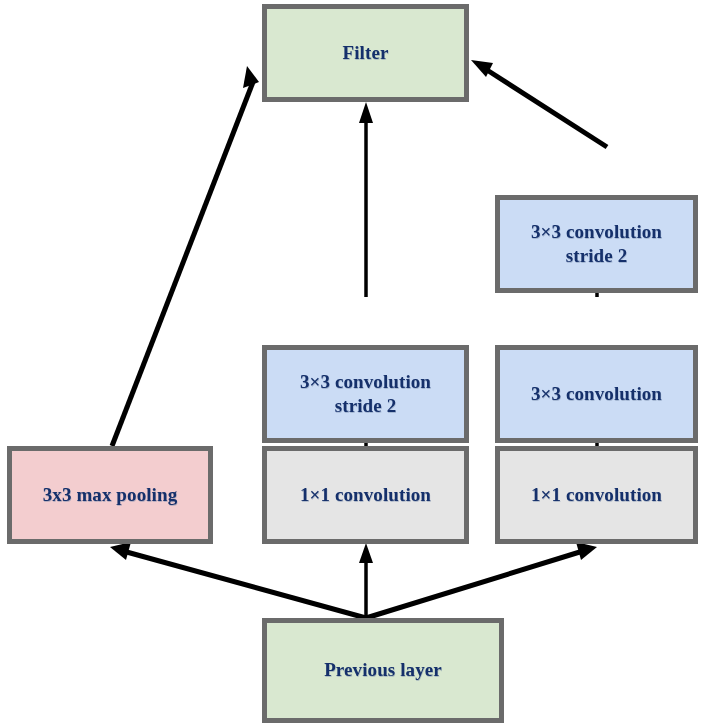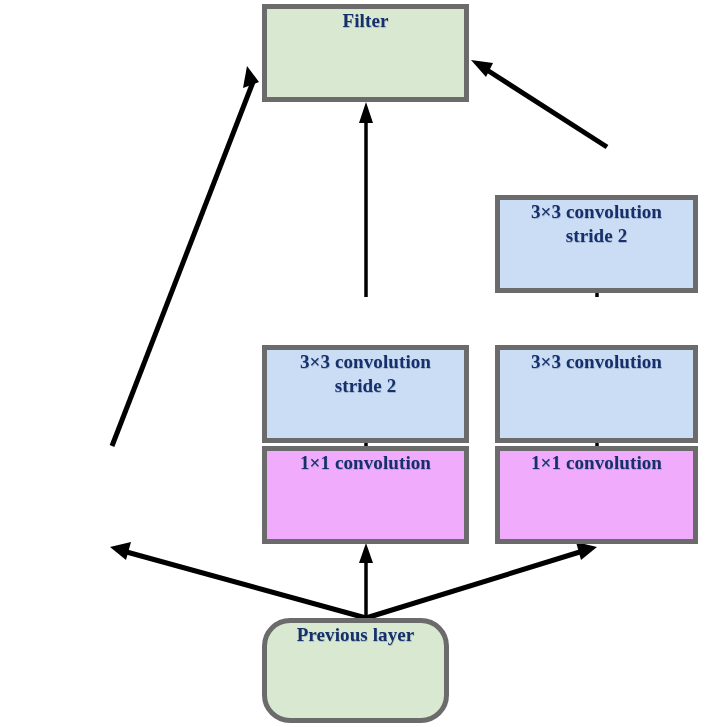--- a/index.html
+++ b/index.html
@@ -13,34 +13,34 @@
     height: 727px;
     background: #ffffff;
     overflow: hidden;
     font-family: "Liberation Serif", "DejaVu Serif", serif;
   }
   .node {
     position: absolute;
     box-sizing: border-box;
     border: 5px solid #6b6b6b;
     display: flex;
-    align-items: flex-start;
+    align-items: center;
     justify-content: center;
     text-align: center;
     color: #15306b;
     font-weight: bold;
     font-size: 19px;
     line-height: 1.28;
     letter-spacing: 0.1px;
     text-shadow: 0.5px 0.5px 0 rgba(120,140,170,0.45);
   }
   .node .label { display: block; padding: 0 6px; }
   .n-green  { background: #d9e8d0; }
   .n-blue   { background: #cbdcf5; margin-top: 48px; }
-  .n-yellow { background: #f0abfc; }
+  .n-yellow { background: #e5e5e5; }
   .n-pink   { background: #f3cdcf; }
 
   svg.edges {
     position: absolute;
     left: 0; top: 0;
     width: 705px;
     height: 727px;
     overflow: visible;
     pointer-events: none;
   }
@@ -107,26 +107,29 @@
   </div>
 
   <div class="node n-blue" style="left:262px; top:297px; width:207px; height:98px;">
     <span class="label"><span>3×3 convolution</span><br><span>stride 2</span></span>
   </div>
 
   <div class="node n-blue" style="left:495px; top:297px; width:203px; height:98px;">
     <span class="label">3×3 convolution</span>
   </div>
 
+  <div class="node n-pink" style="left:7px; top:446px; width:206px; height:98px;">
+    <span class="label">3x3 max pooling</span>
+  </div>
 
   <div class="node n-yellow" style="left:262px; top:446px; width:207px; height:98px;">
     <span class="label">1×1 convolution</span>
   </div>
 
   <div class="node n-yellow" style="left:495px; top:446px; width:203px; height:98px;">
     <span class="label">1×1 convolution</span>
   </div>
 
-  <div class="node n-green" style="left:262px; top:618px; width:187px; height:105px;border-radius:28px;">
+  <div class="node n-green" style="left:262px; top:618px; width:242px; height:105px;">
     <span class="label">Previous layer</span>
   </div>
 
 </div>
 
 </body></html>

